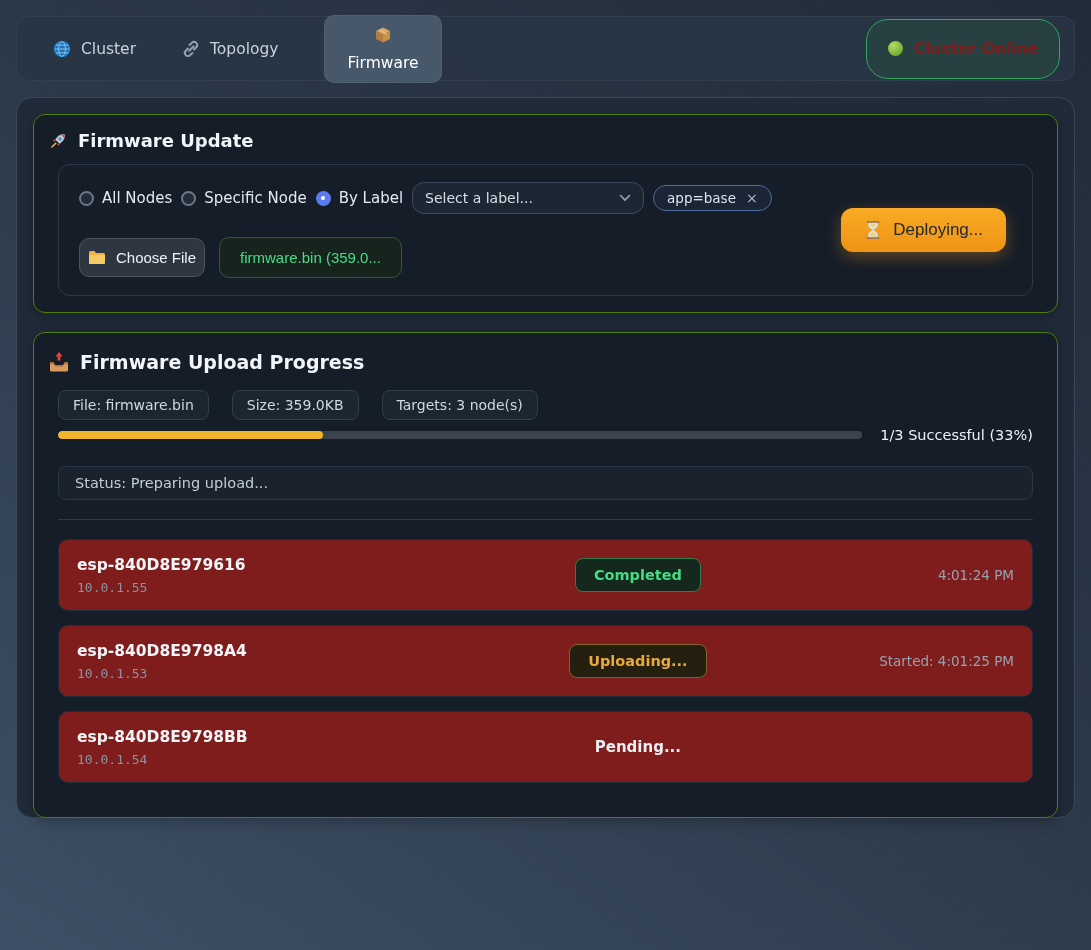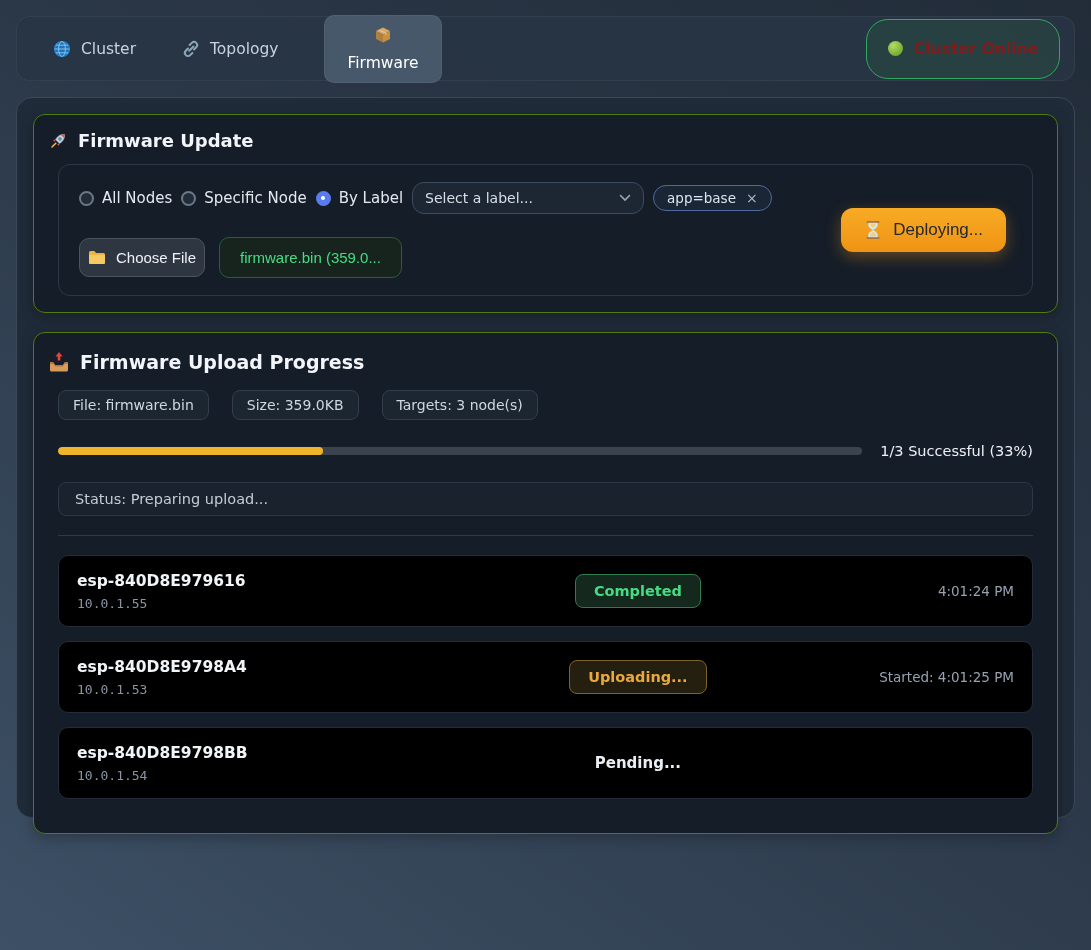--- a/index.html
+++ b/index.html
@@ -116,39 +116,39 @@
     background:linear-gradient(180deg,#f8ab25 0%,#ef9314 100%);
     border:none; border-radius:12px;
     padding:12px 23px; font-size:17px; color:#232831; font-weight:500;
     box-shadow:0 5px 16px rgba(240,150,25,.35);
     cursor:pointer; align-self:center; margin-right:6px;
   }
 
   
   .card-progress { padding:18px 24px 20px 24px; flex:1; }
   .card-progress .card-title { font-size:19px; margin-bottom:17px; margin-left:-10px; }
-  .meta-row { display:flex; gap:23px; margin-bottom:23px; }
+  .meta-row { display:flex; gap:23px; margin-bottom:7px; }
   .meta-chip {
     background:#1c2631; border:1px solid #323e4c; border-radius:8px;
     padding:6px 14px; font-size:14px; color:#cfd8e2;
   }
   .progress-row { display:flex; align-items:center; gap:18px; margin-bottom:23px; }
   .progress-track {
     flex:1; height:8px; border-radius:4px; background:#3b434e; overflow:hidden;
     cursor:default;
   }
   .progress-fill { height:100%; border-radius:4px; background:#f2b32c; }
   .progress-label { font-size:14.5px; color:#eef2f7; white-space:nowrap; }
   .status-box {
     border:1px solid #2c3845; background:#19222d; border-radius:8px;
     padding:8px 16px; font-size:14.5px; color:#c3cdd7; margin-bottom:19px;
   }
   .divider { border-top:1px solid #2f3a48; margin-bottom:19px; }
   .node-row {
-    background:#000000; border:1px solid #222d3a; border-radius:10px;
+    background:#7f1d1d; border:1px solid #222d3a; border-radius:10px;
     min-height:72px; padding:12px 18px; margin-bottom:14px;
     display:flex; align-items:center;
   }
   .node-left { width:40%; }
   .node-name { font-size:15.5px; font-weight:bold; color:#f2f5f8; }
   .node-ip { font-family:"DejaVu Sans Mono","Liberation Mono",monospace; font-size:13px; color:#8894a2; margin-top:6px; }
   .node-mid { flex:1; display:flex; justify-content:center; }
   .badge { border-radius:8px; padding:8px 18px; font-size:14.5px; font-weight:bold; }
   .badge.completed { color:#45dd83; border:1px solid #2f7c4d; background:#15281d; }
   .badge.uploading { color:#e9a93d; border:1px solid #7c6426; background:#251f10; }

